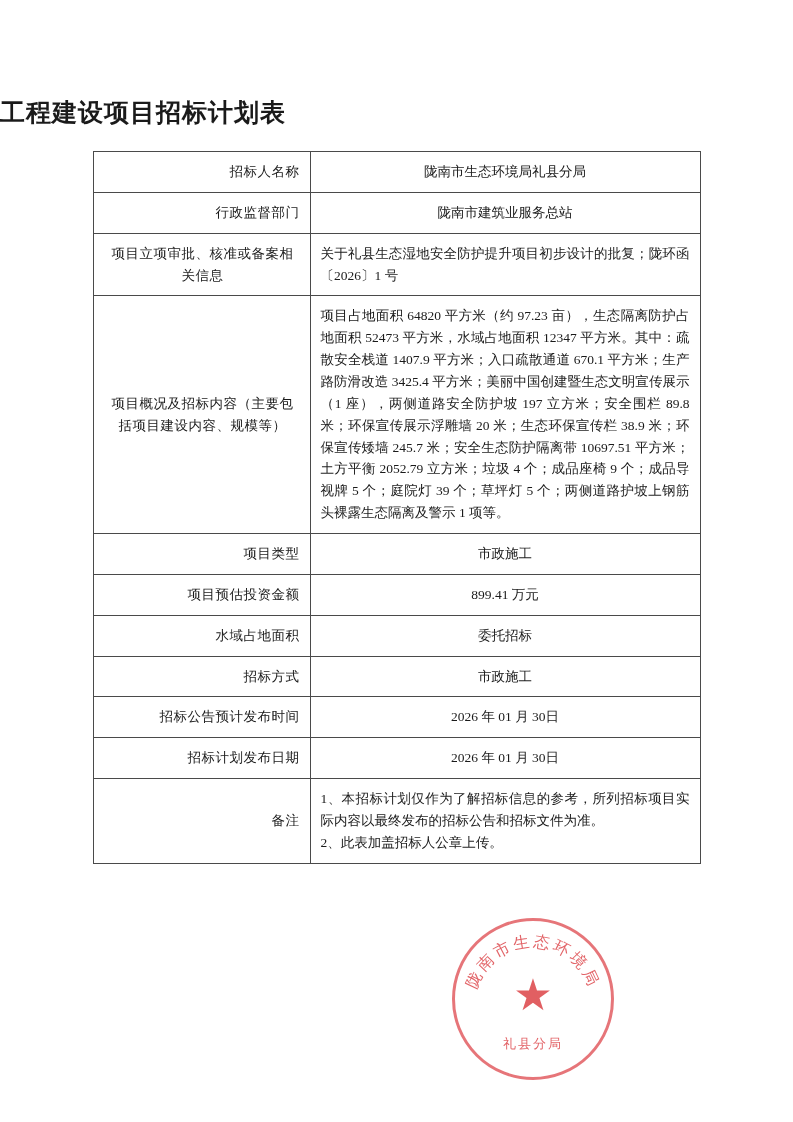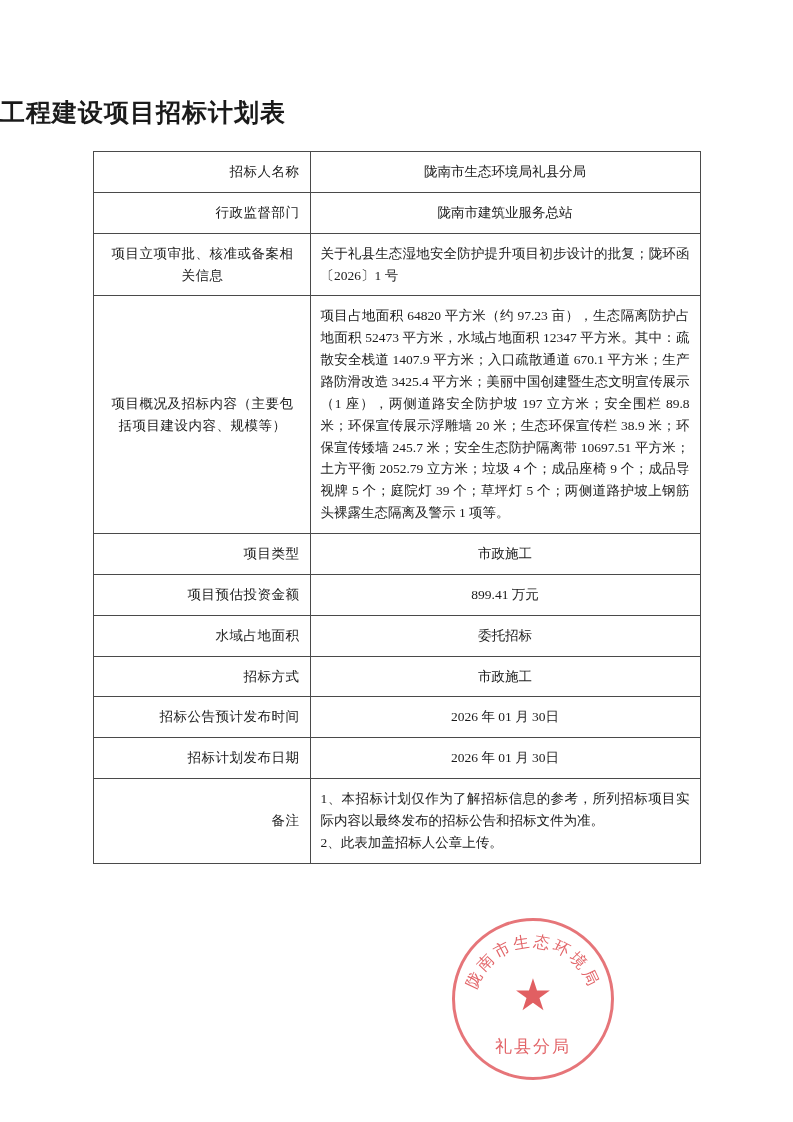--- a/index.html
+++ b/index.html
@@ -120,21 +120,21 @@
     transform: translate(-50%, -50%);
     font-size: 44px;
     color: rgba(214, 33, 38, 0.72);
     line-height: 1;
   }
   .seal-bottom {
     position: absolute;
     left: 50%;
     top: 72%;
     transform: translate(-50%, 0);
-    font-size: 17px;
+    font-size: 13px;
     color: rgba(214, 33, 38, 0.70);
     letter-spacing: 2px;
     white-space: nowrap;
     font-family: Liberation Mono, monospace;
   }
 </style>
 </head>
 <body>
 
 <div class="page">

